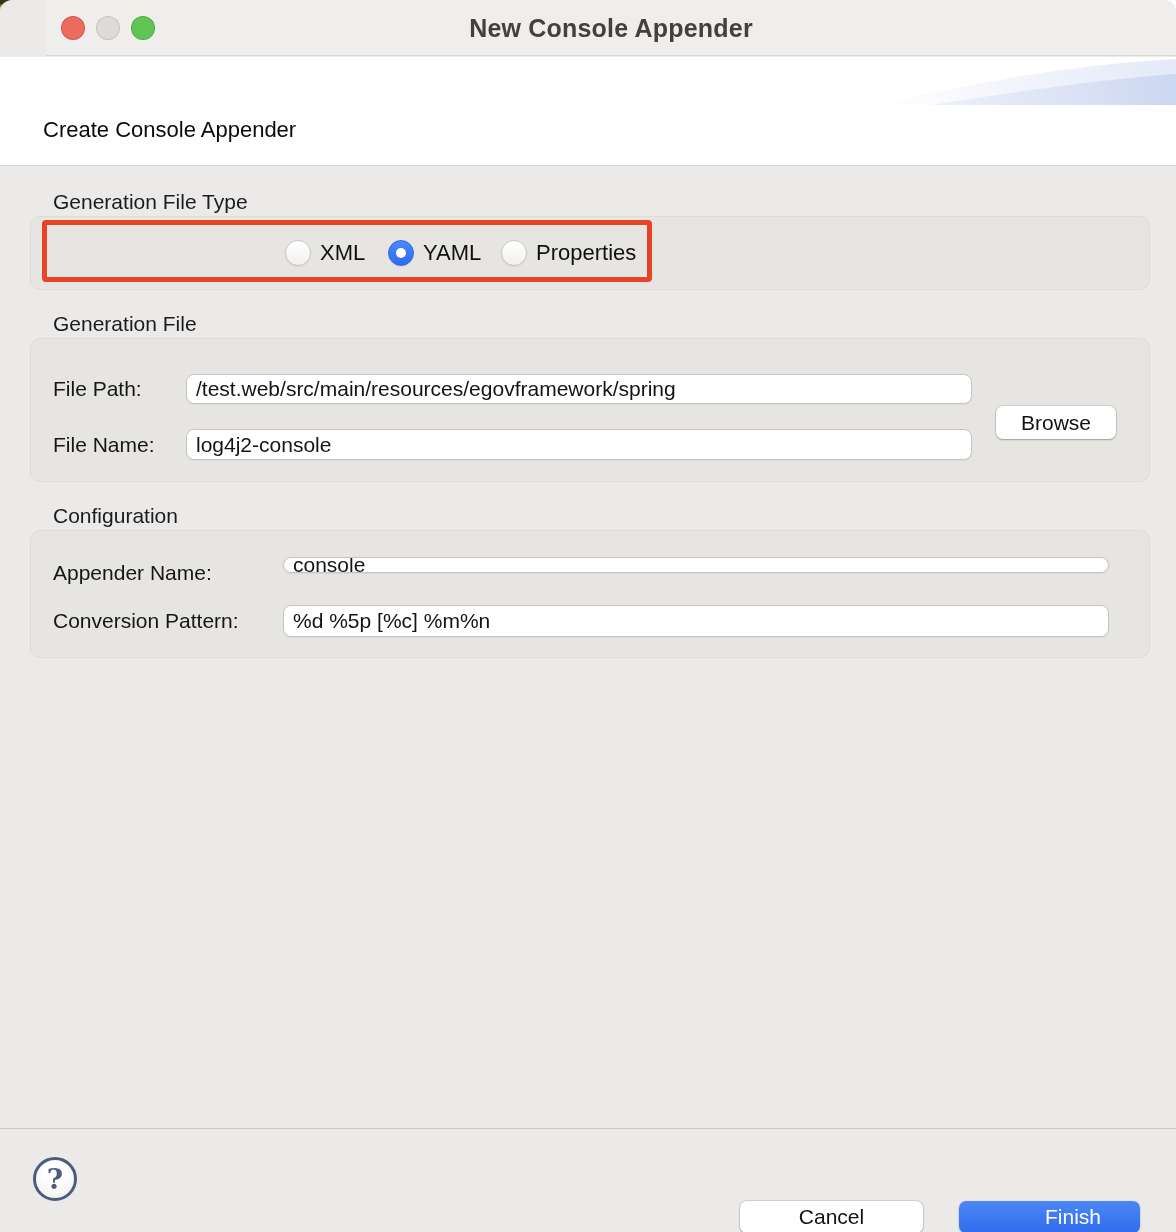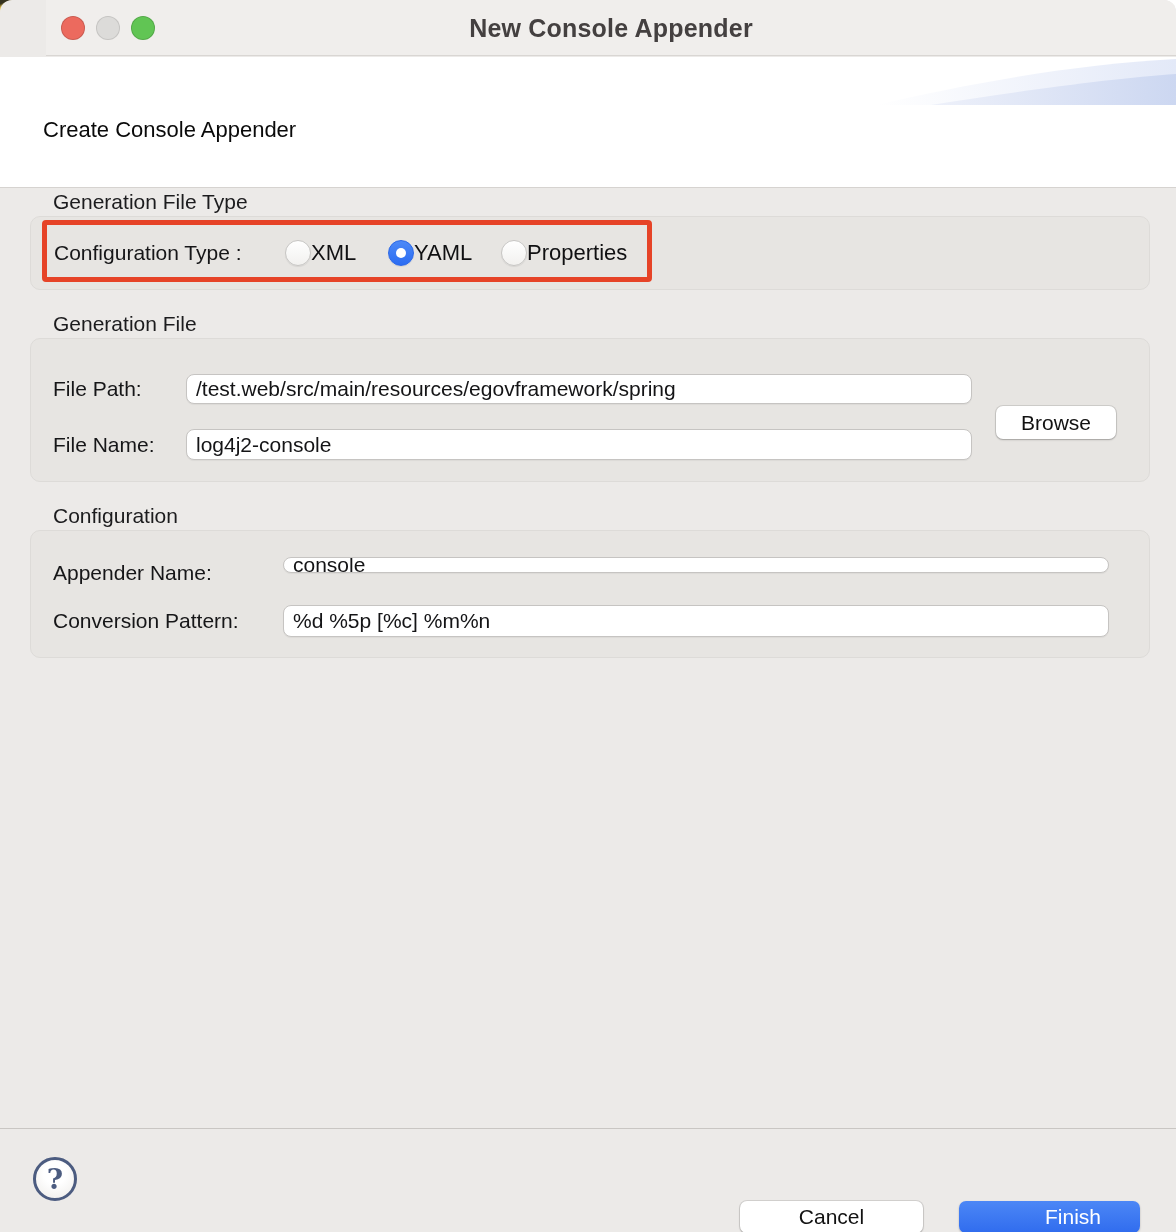--- a/index.html
+++ b/index.html
@@ -16,21 +16,21 @@
   .titlebar { position:absolute; top:0; left:0; right:0; height:56px;
     background:#f0eeec; border-bottom:1px solid #d9d6d3;margin-left:46px; }
   .traffic { position:absolute; top:16px; width:24px; height:24px; border-radius:50%; cursor:default; }
   .tl-close { left:15px; background:#ec6a5e; border:1px solid rgba(0,0,0,.14); }
   .tl-min   { left:50px; background:#dcdbd9; border:1px solid rgba(0,0,0,.10); }
   .tl-zoom  { left:85px; background:#61c554; border:1px solid rgba(0,0,0,.14); }
   .window-title { height:56px; line-height:56px; text-align:center;
     font-size:25px; font-weight:bold; color:#444040; letter-spacing:.2px; }
 
   
-  .banner { position:absolute; top:57px; left:0; right:0; height:131px;
+  .banner { position:absolute; top:57px; left:0; right:0; height:109px;
     background:#ffffff; border-bottom:1px solid #d6d3d0; }
   .banner-title { position:absolute; left:43px; top:60px; font-size:22px; color:#0a0a0a; }
   .swoosh { position:absolute; right:0; top:0; }
 
   
   .section-label { position:absolute; font-size:21px; color:#1c1c1e; }
   #lbl-generation-file-type { left:53px; top:190px; }
   #lbl-generation-file { left:53px; top:312px; }
   #lbl-configuration { left:53px; top:504px; }
 
@@ -39,21 +39,21 @@
   #box-type { top:216px; height:74px; }
   #box-file { top:338px; height:144px; }
   #box-config { top:530px; height:128px; }
 
   .red-rect { position:absolute; left:42px; top:220px; width:610px; height:62px;
     border:5px solid #e64327; border-radius:4px; z-index:6; pointer-events:none; }
 
   .form-label { position:absolute; font-size:21px; color:#161618; white-space:nowrap; }
   #config-type-label { left:23px; top:0; height:72px; line-height:72px; }
 
-  .radio-group { position:absolute; top:0; height:72px; display:flex; align-items:center; cursor:default; }
+  .radio-group { position:absolute; top:0; height:72px; display:flex; align-items:center; gap:9px; cursor:default; }
   #radio-group-0 { left:254px; }
   #radio-group-1 { left:357px; }
   #radio-group-2 { left:470px; }
   .radio-dot { width:26px; height:26px; border-radius:50%; flex:0 0 auto;
     background:linear-gradient(#ffffff,#f2f1ef); border:1px solid #c7c6c4;
     box-shadow:0 1px 1px rgba(0,0,0,.07); position:relative; }
   .radio-dot.selected { background:linear-gradient(#4c89f7,#2b6cf2); border:1px solid #2a67e8; }
   .radio-dot.selected::after { content:""; position:absolute; left:50%; top:50%;
     transform:translate(-50%,-50%); width:10px; height:10px; border-radius:50%; background:#ffffff; }
   .radio-label { font-size:22px; color:#101012; }
@@ -117,21 +117,20 @@
         </linearGradient>
       </defs>
       <path d="M0,48 C90,27 200,7 300,2 L300,48 Z" fill="url(#sw1)"></path>
       <path d="M55,48 C150,33 240,21 300,17 L300,48 Z" fill="url(#sw2)"></path>
     </svg>
     <div class="banner-title">Create Console Appender</div>
   </div>
 
   <div class="section-label" id="lbl-generation-file-type">Generation File Type</div>
   <div class="groupbox" id="box-type">
-    <div class="form-label" id="config-type-label">Configuration Type :</div>
     <label class="radio-group" id="radio-group-0">
       <span class="radio-dot"></span>
       <span class="radio-label">XML</span>
     </label>
     <label class="radio-group" id="radio-group-2">
       <span class="radio-dot"></span>
       <span class="radio-label">Properties</span>
     </label>
     <label class="radio-group" id="radio-group-1">
       <span class="radio-dot selected"></span>

